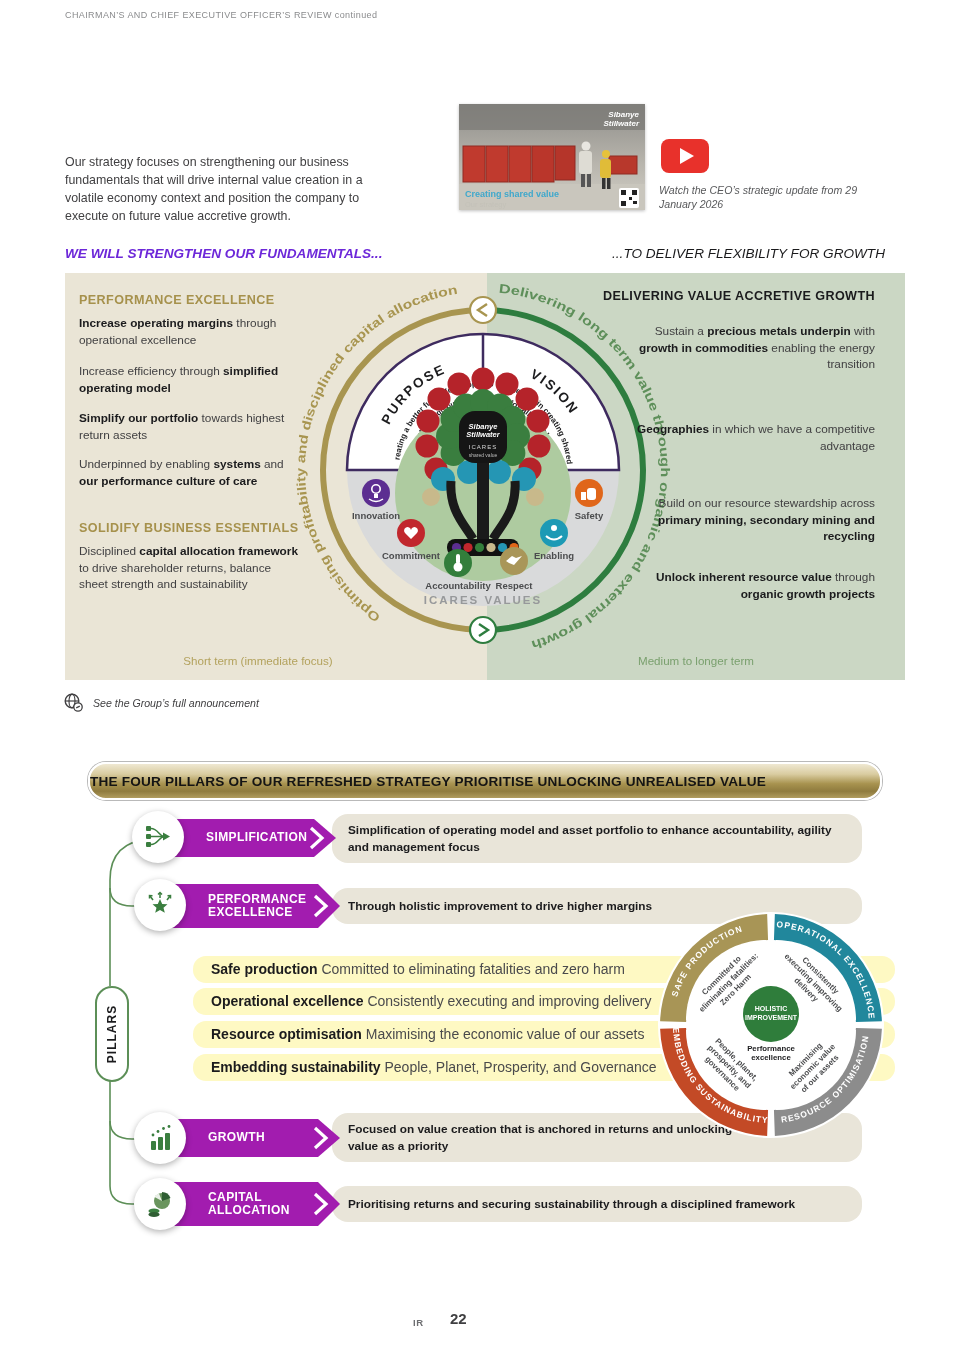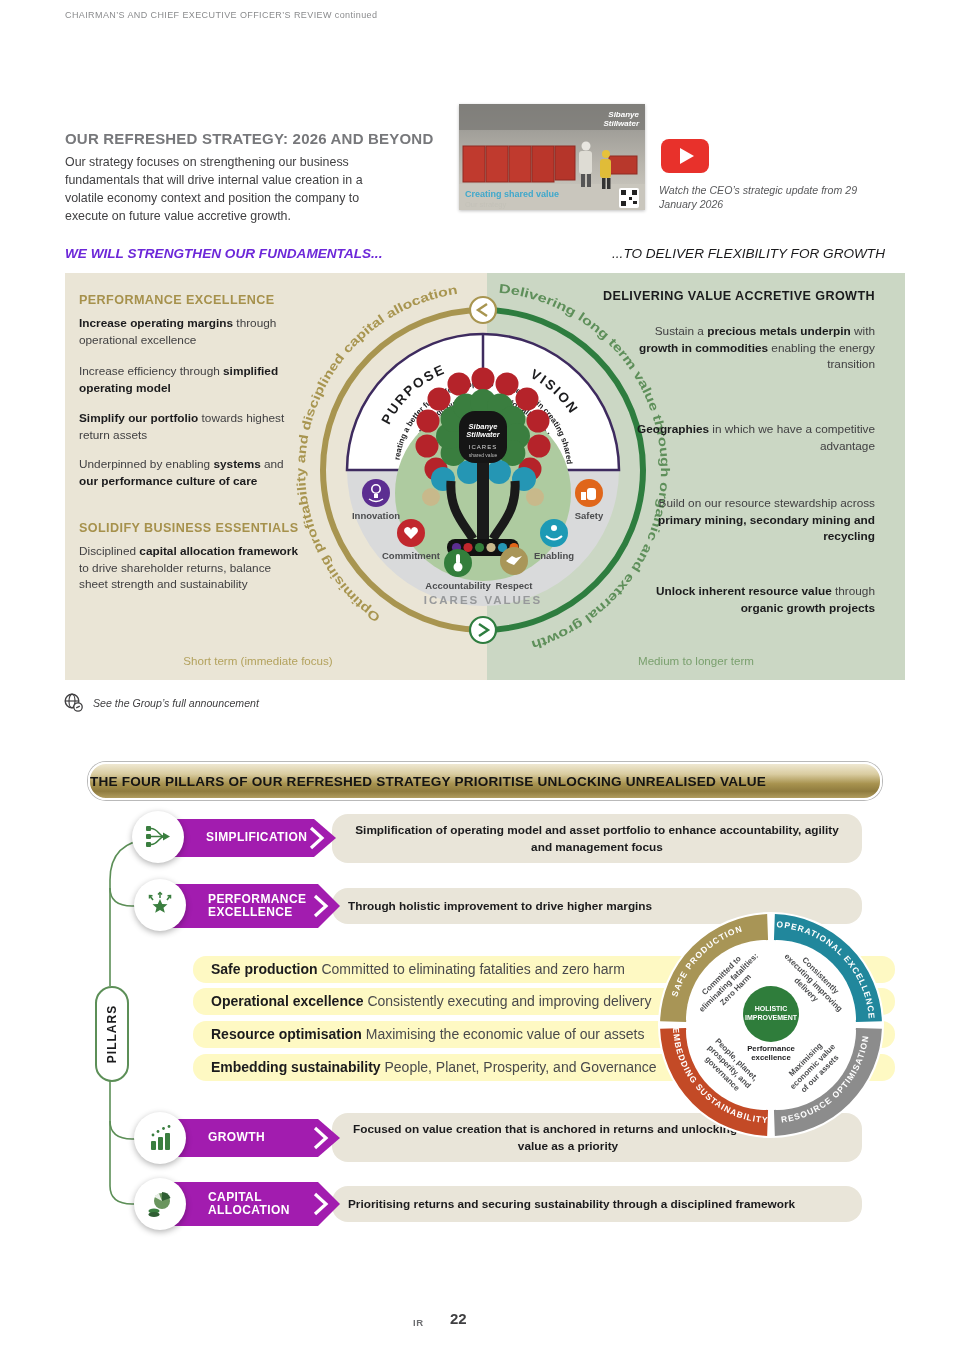--- a/index.html
+++ b/index.html
@@ -42,40 +42,39 @@
   
   .picon{position:absolute;width:52px;height:52px;border-radius:50%;background:#fff;
          box-shadow:0 2px 6px rgba(0,0,0,.3);z-index:4;display:flex;align-items:center;justify-content:center;}
   .ribbon{position:absolute;background:#a21caf;z-index:3;
           clip-path:polygon(0 0,calc(100% - 22px) 0,100% 50%,calc(100% - 22px) 100%,0 100%);
           display:flex;align-items:center;}
   .ribbon .lbl{padding-left:48px;color:#fff;font-weight:bold;font-size:12px;letter-spacing:.4px;line-height:1.12;}
   .rib-chev{position:absolute;z-index:4;}
   .bar{position:absolute;background:#E9E5D9;border-radius:16px;display:flex;align-items:center;
        padding:6px 16px;box-sizing:border-box;z-index:2;}
-  .bar .txt{font-size:11.8px;font-weight:bold;color:#1b1b1d;line-height:1.4;text-align:center;}
+  .bar .txt{font-size:11.8px;font-weight:bold;color:#1b1b1d;line-height:1.4;}
   .subbar{position:absolute;left:193px;width:702px;height:27px;background:#fef9c3;border-radius:13px;
           font-size:14px;line-height:27px;padding-left:18px;box-sizing:border-box;color:#4a4a4c;z-index:1;white-space:nowrap;}
   .pillars-pill{left:95px;top:986px;width:30px;height:92px;border:2px solid #5C8F57;border-radius:17px;
                 background:#fff;z-index:4;display:flex;align-items:center;justify-content:center;}
   .pillars-pill span{transform:rotate(-90deg);font-size:12px;font-weight:bold;color:#1b1b1d;letter-spacing:1px;}
   .wheel{left:656px;top:910px;width:230px;height:230px;z-index:3;}
   
   .foot-ir{left:413px;top:1317px;font-size:9.5px;font-weight:bold;color:#6d6e71;letter-spacing:.5px;}
   .foot-pg{left:450px;top:1310px;font-size:15px;font-weight:bold;color:#3f3f41;}
   svg text{font-family:"Liberation Sans",sans-serif;}
 </style>
 </head>
 <body>
 
 <div class="page">
 
   <div class="abs hdr">CHAIRMAN’S AND CHIEF EXECUTIVE OFFICER’S REVIEW continued</div>
 
-  <div class="abs intro-title">OUR REFRESHED STRATEGY: 2026 AND BEYOND</div>
   <div class="abs intro-body">Our strategy focuses on strengthening our business fundamentals that will drive internal value creation in a volatile economy context and position the company to execute on future value accretive growth.</div>
 
   <div class="abs thumb">
     <svg width="186" height="106" viewBox="0 0 186 106">
       <defs>
         <linearGradient id="mineg" x1="0" y1="0" x2="0" y2="1">
           <stop offset="0" stop-color="#8e8d89"></stop>
             <stop offset=".55" stop-color="#b7b4ac"></stop>
             <stop offset="1" stop-color="#d3d0c7"></stop>
         </linearGradient>
@@ -290,21 +289,21 @@
     <div class="fl-item" style="top:137px;"><span class="b">Simplify our portfolio</span><span> towards highest return assets</span></div>
     <div class="fl-item" style="top:183px;"><span>Underpinned by enabling </span><span class="b">systems</span><span> and </span><span class="b">our performance culture of care</span></div>
     <div class="fh fh-gold" style="left:14px;top:248px;">SOLIDIFY BUSINESS ESSENTIALS</div>
     <div class="fl-item" style="top:270px;"><span>Disciplined </span><span class="b">capital allocation framework</span><span> to drive shareholder returns, balance sheet strength and sustainability</span></div>
     <div class="term term-l">Short term (immediate focus)</div>
 
     <div class="fh fh-dark" style="right:30px;top:16px;text-align:right;width:280px;position:absolute;">DELIVERING VALUE ACCRETIVE GROWTH</div>
     <div class="fr-item" style="top:50px;"><span>Sustain a </span><span class="b">precious metals underpin</span><span> with </span><span class="b">growth in commodities</span><span> enabling the energy transition</span></div>
     <div class="fr-item" style="top:148px;"><span class="b">Geographies</span><span> in which we have a competitive advantage</span></div>
     <div class="fr-item" style="top:222px;"><span>Build on our resource stewardship across </span><span class="b">primary mining, secondary mining and recycling</span></div>
-    <div class="fr-item" style="top:310px;"><span class="b">Unlock inherent resource value</span><span> through </span><span class="b">organic growth projects</span></div>
+    <div class="fr-item" style="top:296px;"><span class="b">Unlock inherent resource value</span><span> through </span><span class="b">organic growth projects</span></div>
     <div class="term term-r">Medium to longer term</div>
   </div>
 
   <div class="abs ann">
     <svg width="21" height="21" viewBox="0 0 21 21">
       <circle cx="9" cy="9" r="6.8" fill="none" stroke="#414042" stroke-width="1.4"></circle>
       <ellipse cx="9" cy="9" rx="3" ry="6.8" fill="none" stroke="#414042" stroke-width="1.2"></ellipse>
       <line x1="2.2" y1="9" x2="15.8" y2="9" stroke="#414042" stroke-width="1.2"></line>
       <circle cx="15" cy="15" r="4.2" fill="#fff" stroke="#414042" stroke-width="1.3"></circle>
       <path d="M13.2,15.8 l3.6,-1.6" stroke="#414042" stroke-width="1.3"></path>

